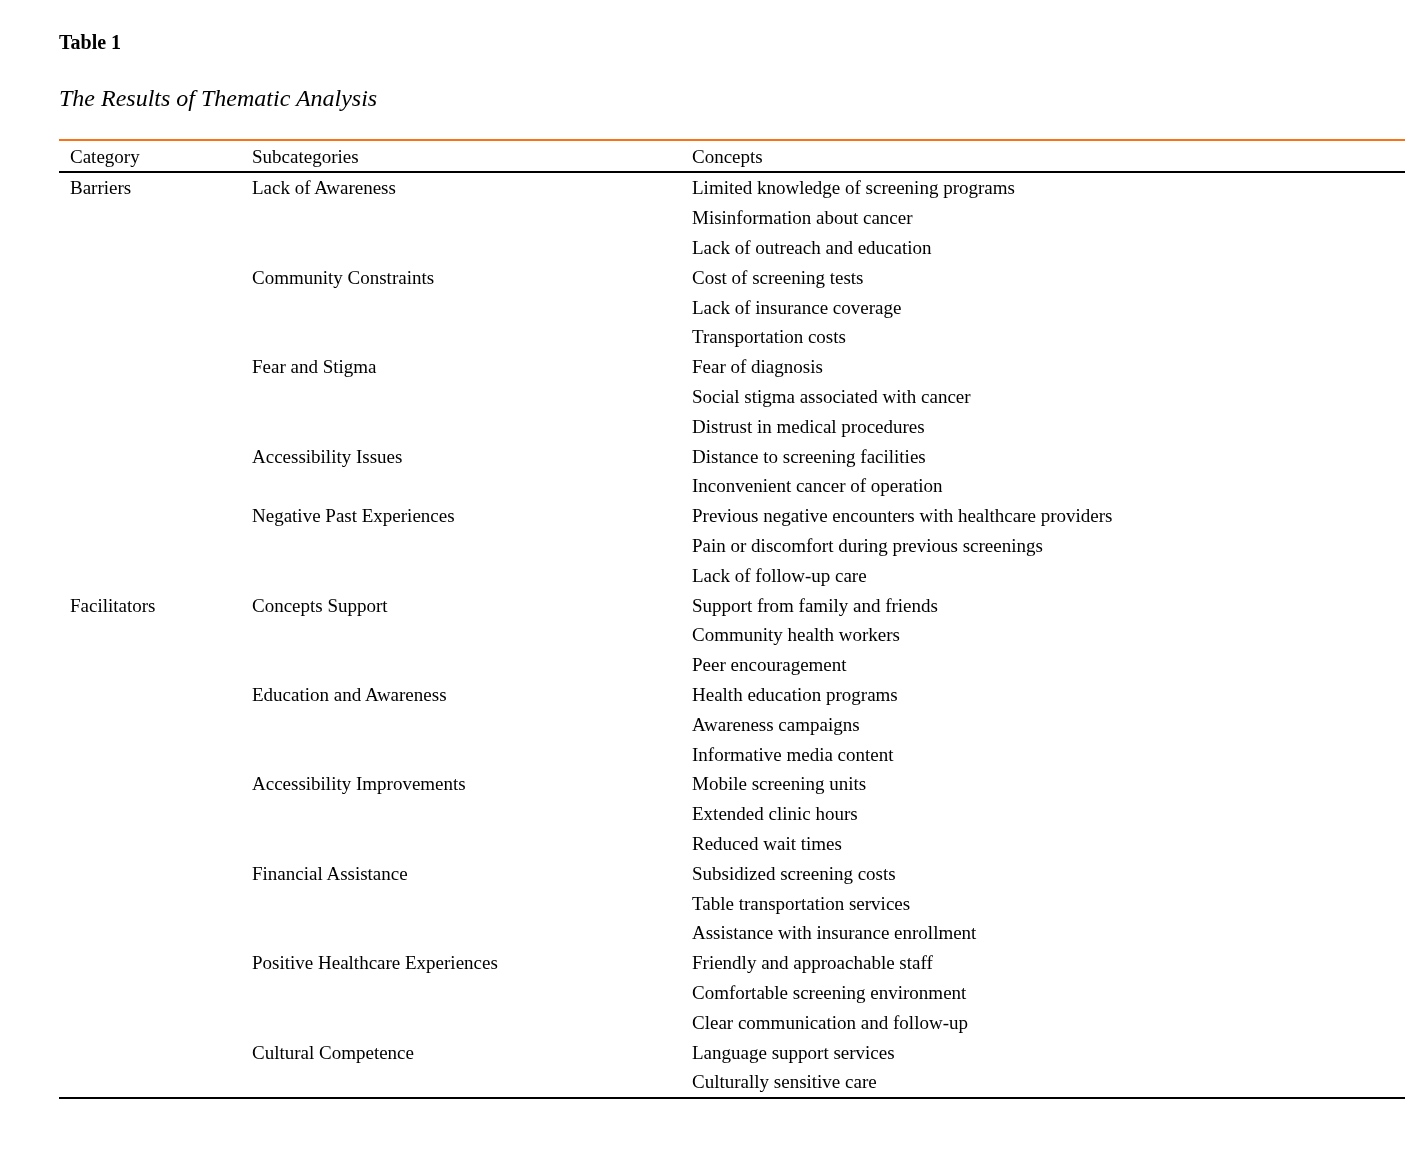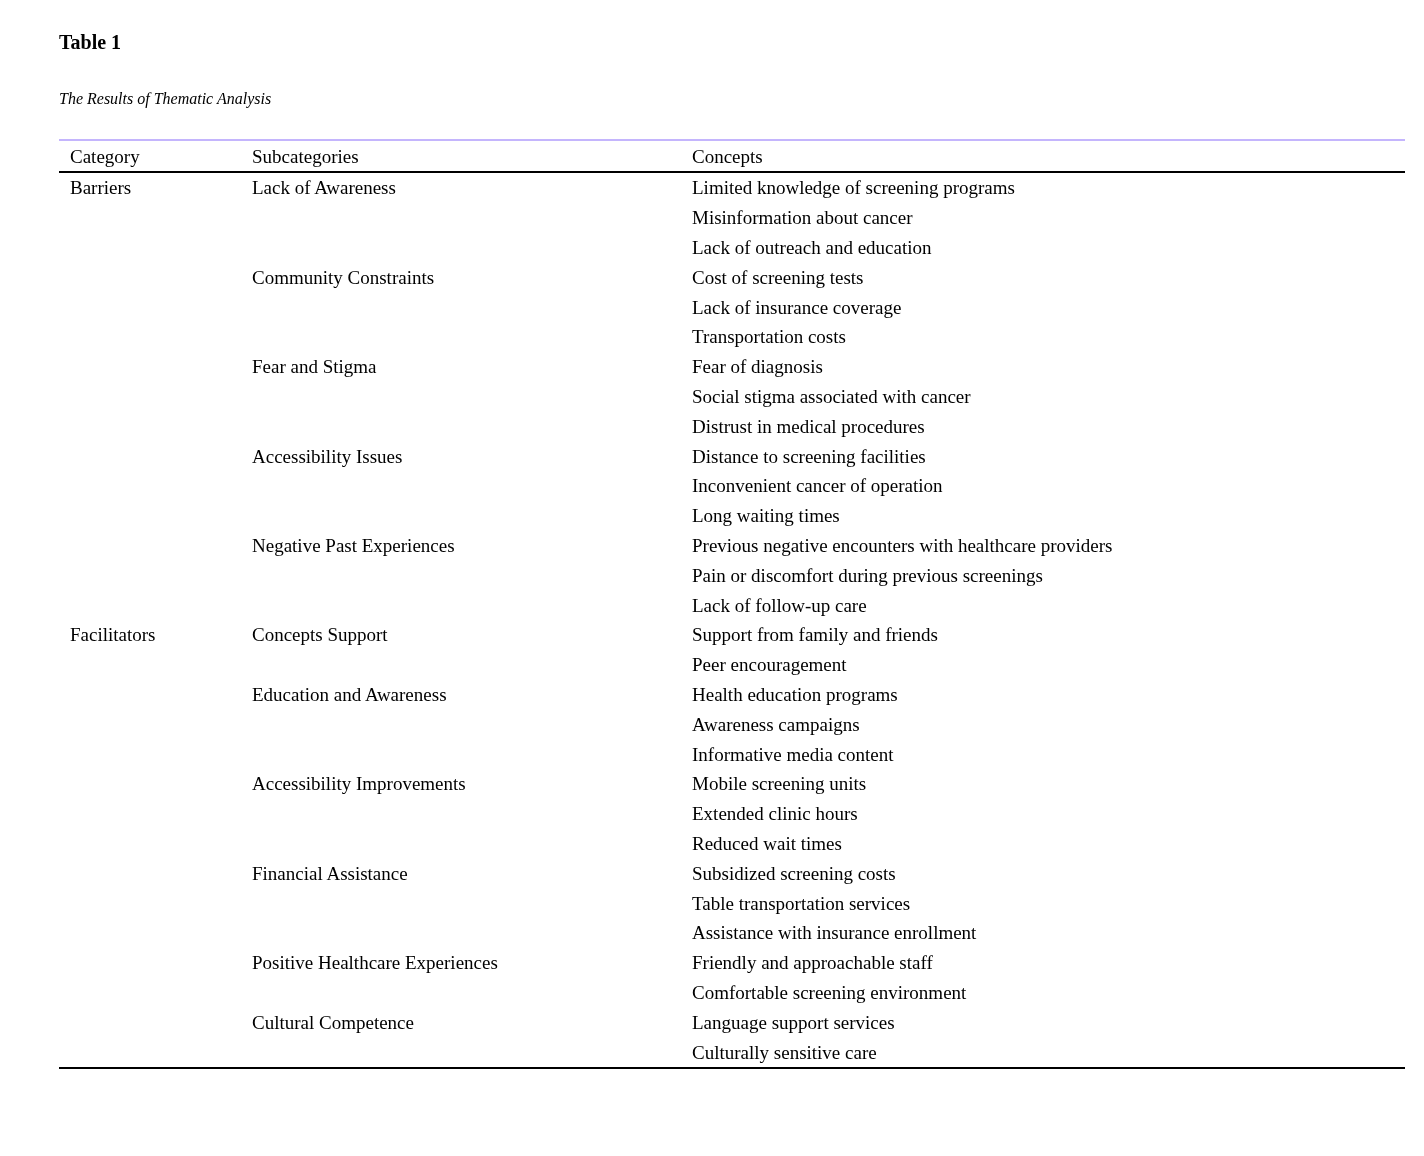--- a/index.html
+++ b/index.html
@@ -23,29 +23,29 @@
     width: 1346px;
   }
   .table-label {
     margin-top: 31px;
     font-size: 20px;
     font-weight: bold;
     line-height: 23px;
   }
   .table-title {
     margin-top: 33px;
-    font-size: 16px;
+    font-size: 24px;
     font-style: italic;
     line-height: 23px;
   }
   table.apa-table {
     margin-top: 29px;
     width: 100%;
     border-collapse: collapse;
-    border-top: 2px solid #c4b5fd;
+    border-top: 2px solid #f97316;
     border-bottom: 2px solid #000000;
     font-size: 19px;
   }
   table.apa-table thead tr {
     border-bottom: 2px solid #000000;
   }
   table.apa-table th {
     font-weight: normal;
     text-align: left;
     height: 30px;
@@ -136,25 +136,20 @@
             <td>Accessibility Issues</td>
             <td>Distance to screening facilities</td>
           </tr>
           <tr>
             <td></td>
             <td></td>
             <td>Inconvenient cancer of operation</td>
           </tr>
           <tr>
             <td></td>
-            <td></td>
-            <td>Long waiting times</td>
-          </tr>
-          <tr>
-            <td></td>
             <td>Negative Past Experiences</td>
             <td>Previous negative encounters with healthcare providers</td>
           </tr>
           <tr>
             <td></td>
             <td></td>
             <td>Pain or discomfort during previous screenings</td>
           </tr>
           <tr>
             <td></td>
@@ -162,20 +157,25 @@
             <td>Lack of follow-up care</td>
           </tr>
           <tr>
             <td>Facilitators</td>
             <td>Concepts Support</td>
             <td>Support from family and friends</td>
           </tr>
           <tr>
             <td></td>
             <td></td>
+            <td>Community health workers</td>
+          </tr>
+          <tr>
+            <td></td>
+            <td></td>
             <td>Peer encouragement</td>
           </tr>
           <tr>
             <td></td>
             <td>Education and Awareness</td>
             <td>Health education programs</td>
           </tr>
           <tr>
             <td></td>
             <td></td>
@@ -218,20 +218,25 @@
           </tr>
           <tr>
             <td></td>
             <td>Positive Healthcare Experiences</td>
             <td>Friendly and approachable staff</td>
           </tr>
           <tr>
             <td></td>
             <td></td>
             <td>Comfortable screening environment</td>
+          </tr>
+          <tr>
+            <td></td>
+            <td></td>
+            <td>Clear communication and follow-up</td>
           </tr>
           <tr>
             <td></td>
             <td>Cultural Competence</td>
             <td>Language support services</td>
           </tr>
           <tr>
             <td></td>
             <td></td>
             <td>Culturally sensitive care</td>

